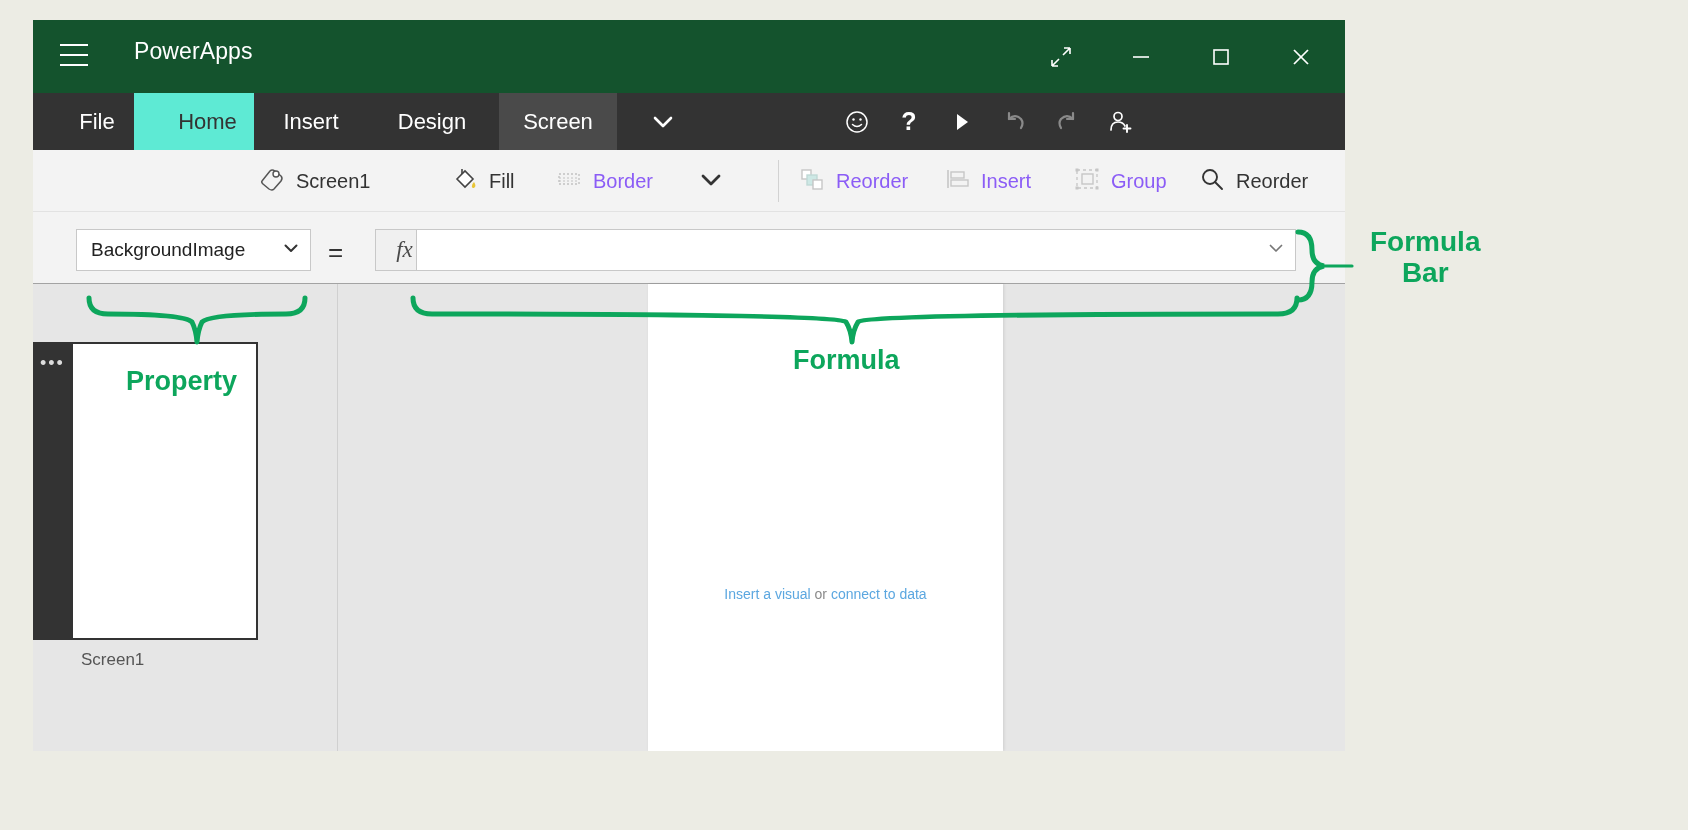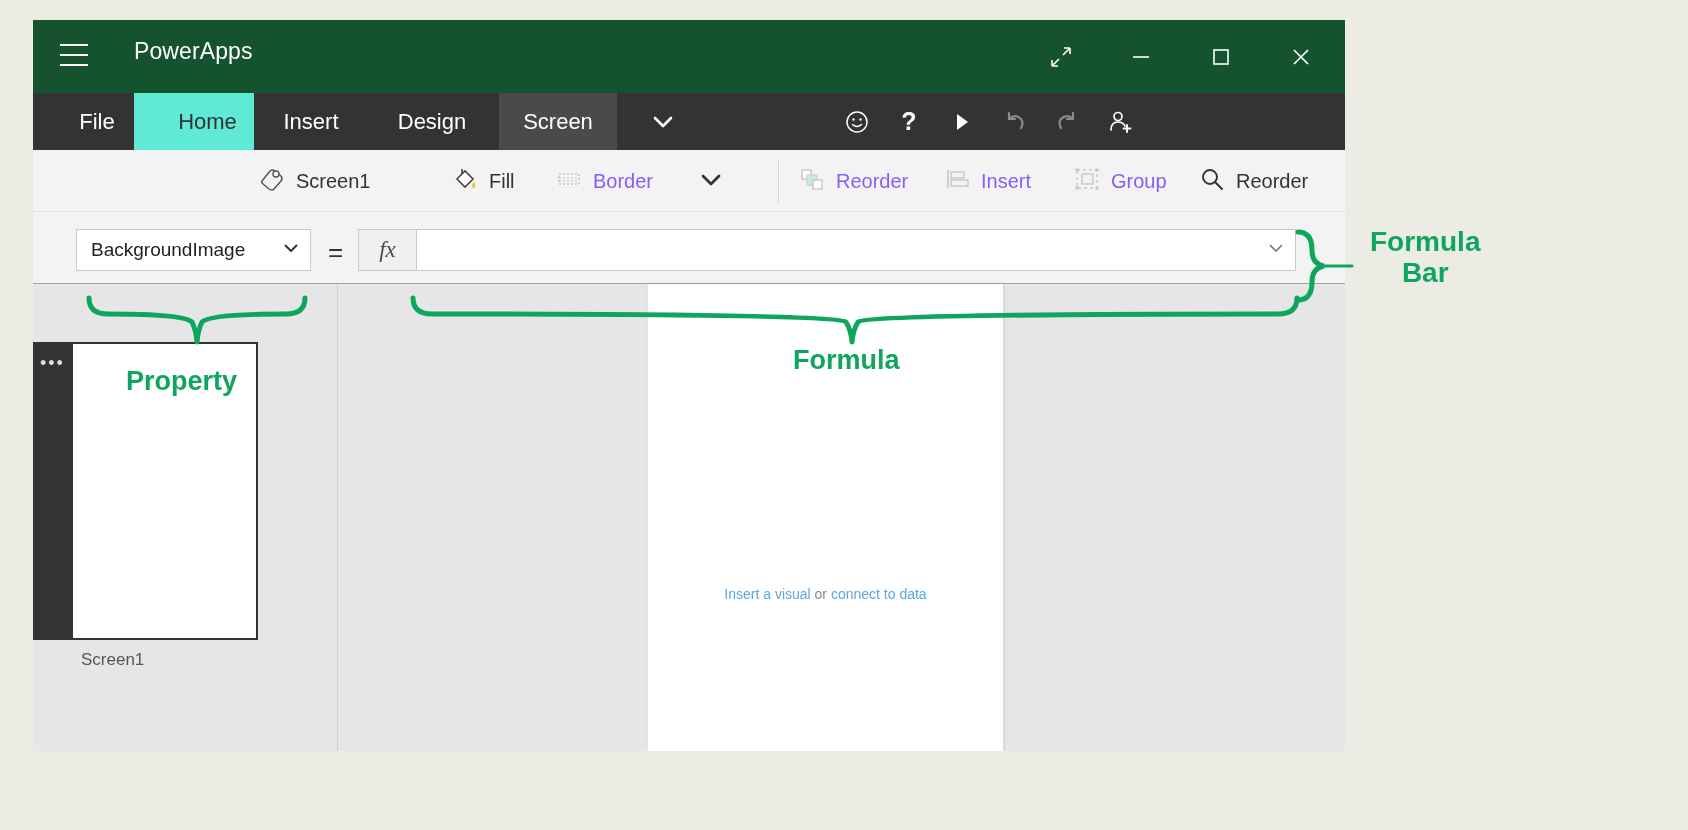--- a/index.html
+++ b/index.html
@@ -117,21 +117,21 @@
     padding: 0 10px 0 14px;
     font-size: 19px; color: #222222;
     cursor: pointer;
   }
   #property-select-label { flex: 1; white-space: nowrap; }
   #equals-sign {
     position: absolute; left: 295px; top: 25px;
     font-size: 26px; color: #333333;
   }
   #fx-box {
-    position: absolute; left: 325px; top: 17px;
+    position: absolute; left: 342px; top: 17px;
     width: 58px; height: 42px;
     background: #F0F0F0;
     border: 1px solid #C8C8C8;
     border-right: none;
     display: flex; align-items: center; justify-content: center;
     font-family: "Liberation Serif", serif;
     font-style: italic;
     font-size: 23px;
     color: #4A4A4A;
     cursor: pointer;

